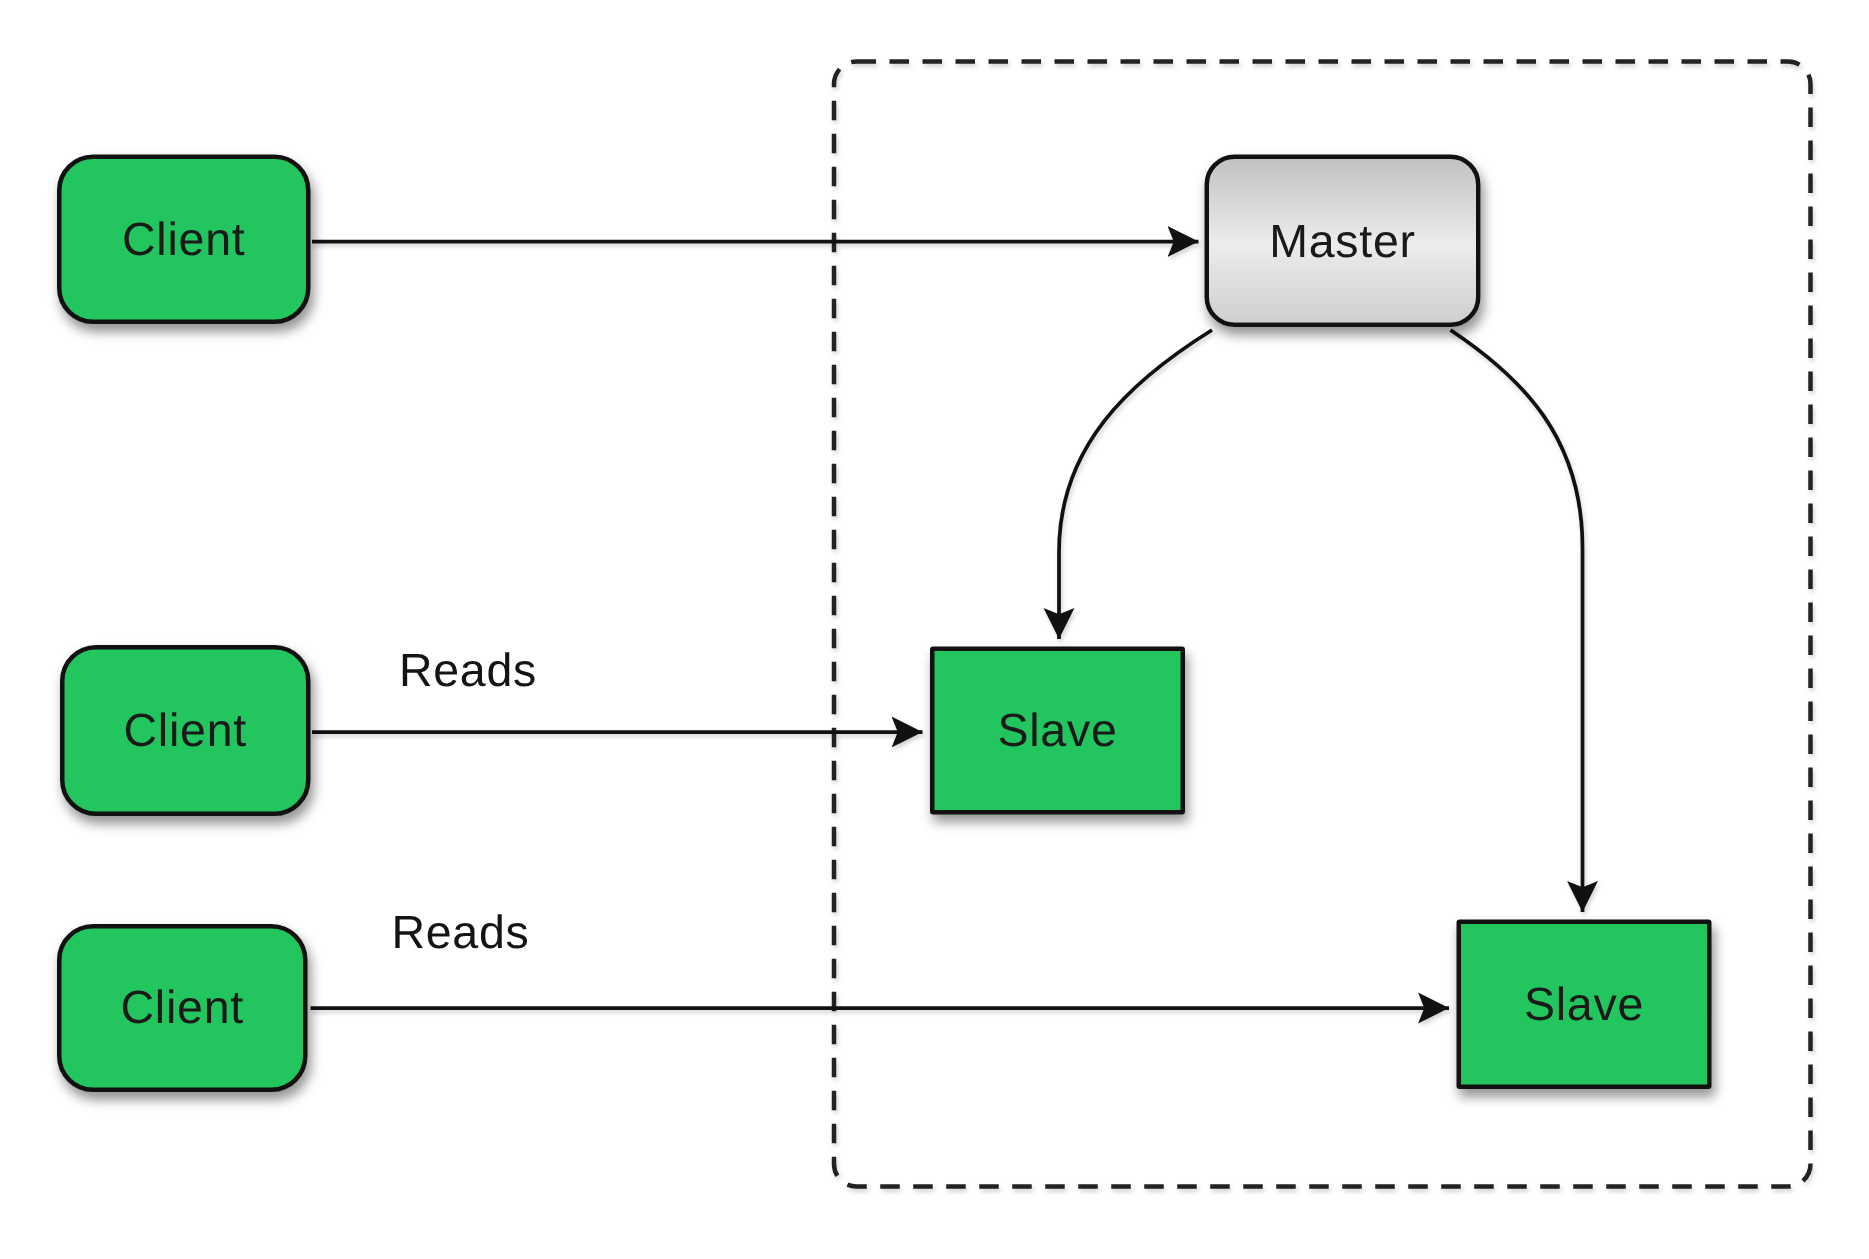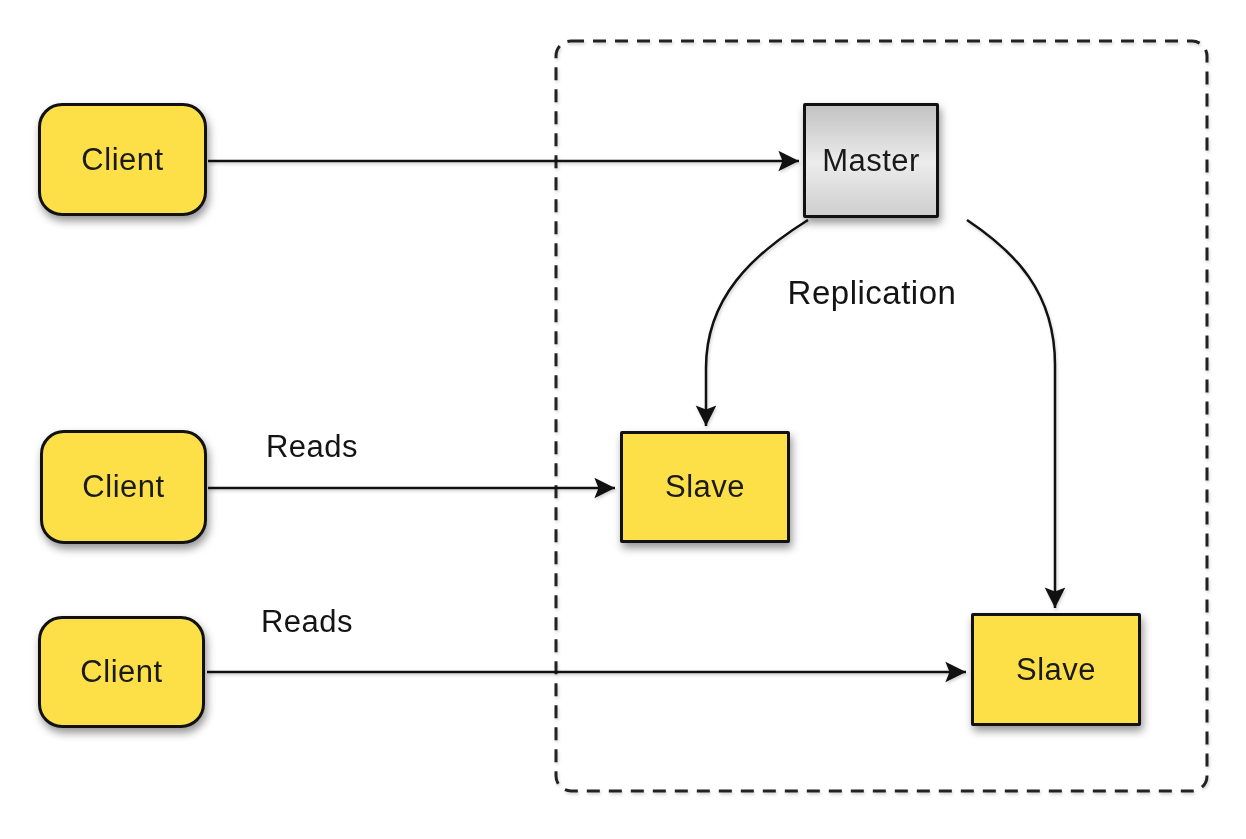--- a/index.html
+++ b/index.html
@@ -20,39 +20,39 @@
     inset: 0;
     filter: drop-shadow(1px 2px 1.5px rgba(0,0,0,0.18));
   }
   .node {
     position: absolute;
     display: flex;
     align-items: center;
     justify-content: center;
     box-sizing: border-box;
     border: 3px solid #111111;
-    background: #fde047;
+    background: #22c55e;
     box-shadow: 2px 5px 8px rgba(0,0,0,0.42);
     font-size: 31px;
     color: #1a1a1a;
     letter-spacing: 0.5px;
   }
   .node.client {
     border-radius: 24px;
   }
   .node.square {
     border-radius: 2px;
   }
   .node.master {
     background: linear-gradient(180deg, #c2c2c2 0%, #ececec 52%, #cfcfcf 100%);
   }
   #client-1 { left: 38px;  top: 103px; width: 169px; height: 113px; }
   #client-2 { left: 40px;  top: 430px; width: 167px; height: 114px; }
   #client-3 { left: 38px;  top: 616px; width: 167px; height: 112px; }
-  #master   { left: 803px; top: 103px; width: 136px; height: 115px; }
+  #master   { left: 803px; top: 103px; width: 184px; height: 115px; border-radius: 20px; }
   #slave-1  { left: 620px; top: 431px; width: 170px; height: 112px; }
   #slave-2  { left: 971px; top: 613px; width: 170px; height: 113px; }
 
   .edge-label {
     position: absolute;
     transform: translate(-50%, -50%);
     font-size: 31px;
     color: #141414;
     white-space: nowrap;
     letter-spacing: 0.5px;
@@ -109,15 +109,14 @@
 
   <div class="node square" id="slave-2">
     <span>Slave</span>
   </div>
 
 
   <div class="edge-label" id="label-reads-mid">Reads</div>
 
   <div class="edge-label" id="label-reads-bottom">Reads</div>
 
-  <div class="edge-label" id="label-replication">Replication</div>
 
 </div>
 
 </body></html>

